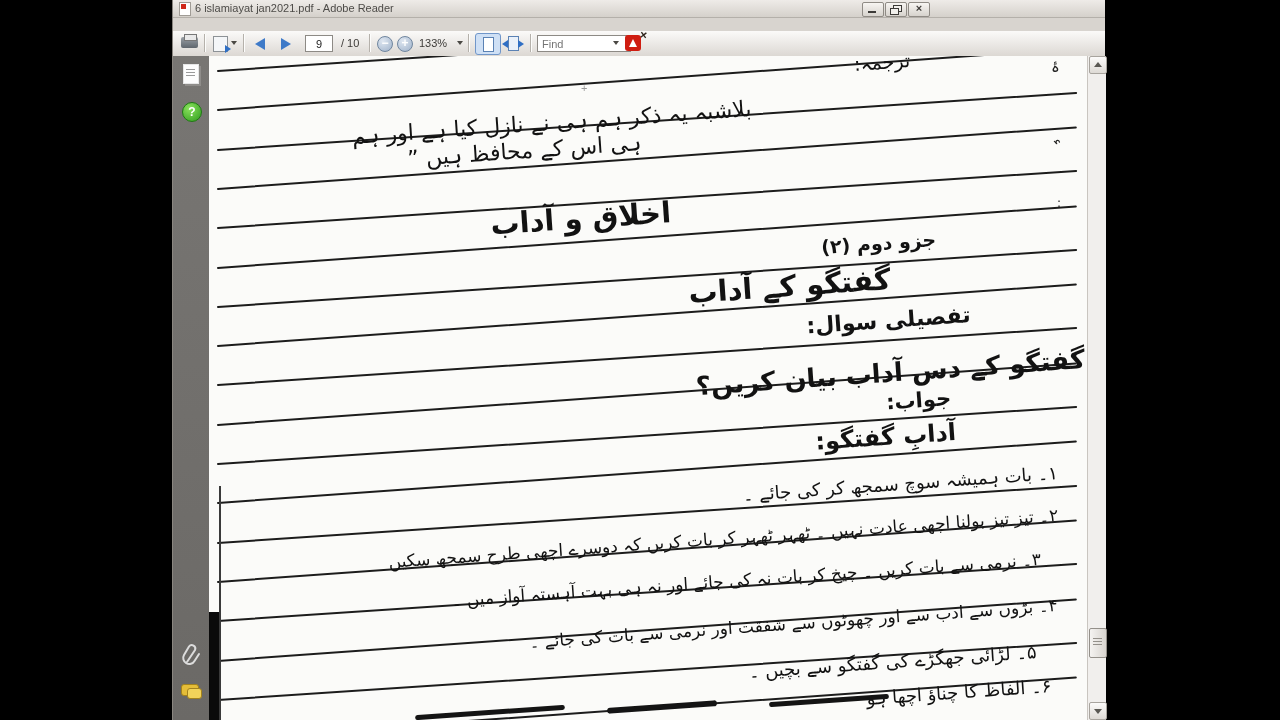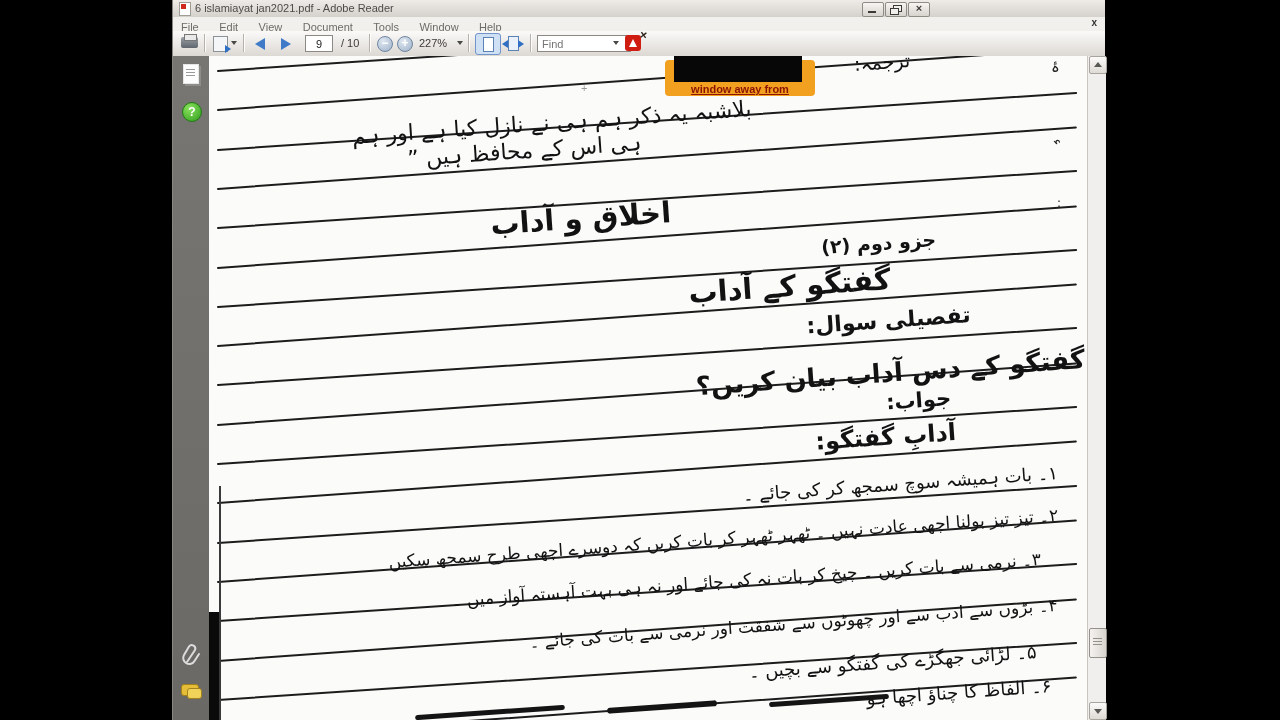--- a/index.html
+++ b/index.html
@@ -100,30 +100,20 @@
       </span>
     <span class="winbtn" style="left:712px;">
         <span class="sq1"></span>
         <span class="sq2"></span>
       </span>
     <span class="winbtn" style="left:735px;">
         <span class="x">×</span>
       </span>
   </div>
 
-  <div id="menubar">
-    <span class="menuitem">File</span>
-    <span class="menuitem">Edit</span>
-    <span class="menuitem">View</span>
-    <span class="menuitem">Document</span>
-    <span class="menuitem">Tools</span>
-    <span class="menuitem">Window</span>
-    <span class="menuitem">Help</span>
-    <span id="menuclose">x</span>
-  </div>
 
   <div id="toolbar">
     <span class="printer">
         <i></i>
       </span>
     <span class="tsep" style="left:31px;"></span>
     <span class="shareic">
         <i></i>
       </span>
     <span class="caret" style="left:58px;top:10px;"></span>
@@ -132,21 +122,21 @@
         <span class="tri-l"></span>
       </span>
     <span class="navarrow" style="left:104px;">
         <span class="tri-r"></span>
       </span>
     <input id="pagebox" value="9" style="">
     <span id="pagetotal">/ 10</span>
     <span class="tsep" style="left:196px;"></span>
     <span class="zoomcirc" style="left:204px;">−</span>
     <span class="zoomcirc" style="left:224px;">+</span>
-    <span id="zoomval">227%</span>
+    <span id="zoomval">133%</span>
     <span class="caret" style="left:284px;top:10px;"></span>
     <span class="tsep" style="left:295px;"></span>
     <span class="viewbtn pressed" style="left:302px;">
         <span class="pg"></span>
       </span>
     <span class="viewbtn" style="left:328px;">
       <span class="pg" style="background:#eaf1fa;"></span>
       <span class="arr" style="left:1px;top:7px;border-top:4px solid transparent;border-bottom:4px solid transparent;border-right:6px solid #2f6fc4;"></span>
       <span class="arr" style="left:17px;top:7px;border-top:4px solid transparent;border-bottom:4px solid transparent;border-left:6px solid #2f6fc4;"></span>
     </span>
@@ -193,24 +183,20 @@
         <div class="rule" style="top: 485.6px; transform: rotate(-3.8deg);"></div>
         <div class="rule" style="top: 524.9px; transform: rotate(-4.1deg);"></div>
         <div class="rule" style="top: 564.2px; transform: rotate(-3.8deg);"></div>
         <div class="rule" style="top: 603.5px; transform: rotate(-4.1deg);"></div>
         <div class="rule" style="top: 642.8px; transform: rotate(-3.8deg);"></div>
         <div class="rule" style="top: 682.1px; transform: rotate(-4.1deg);"></div>
       </div>
 
     <div class="hw" style="left:645px;top:-7px;font-size:19px;">ترجمہ:</div>
 
-    <div id="overlay">
-      <span class="blackbar"></span>
-      <span class="cap">window away from</span>
-    </div>
 
     <span class="cursorcross">+</span>
 
     <div class="hw" style="right:336px;top:40px;font-size:22px;">بلاشبہ یہ ذکر ہم ہی نے نازل کیا ہے اور ہم</div>
     <div class="hw" style="right:446px;top:74px;font-size:22px;">ہی اس کے محافظ ہیں ”</div>
 
     <div class="hw" style="right:416px;top:139px;font-size:29px;font-weight:bold;">اخلاق و آداب</div>
     <div class="hw" style="right:151px;top:172px;font-size:19px;font-weight:bold;">جزو دوم (۲)</div>
     <div class="hw" style="right:196px;top:206px;font-size:29px;font-weight:bold;">گفتگو کے آداب</div>
 

